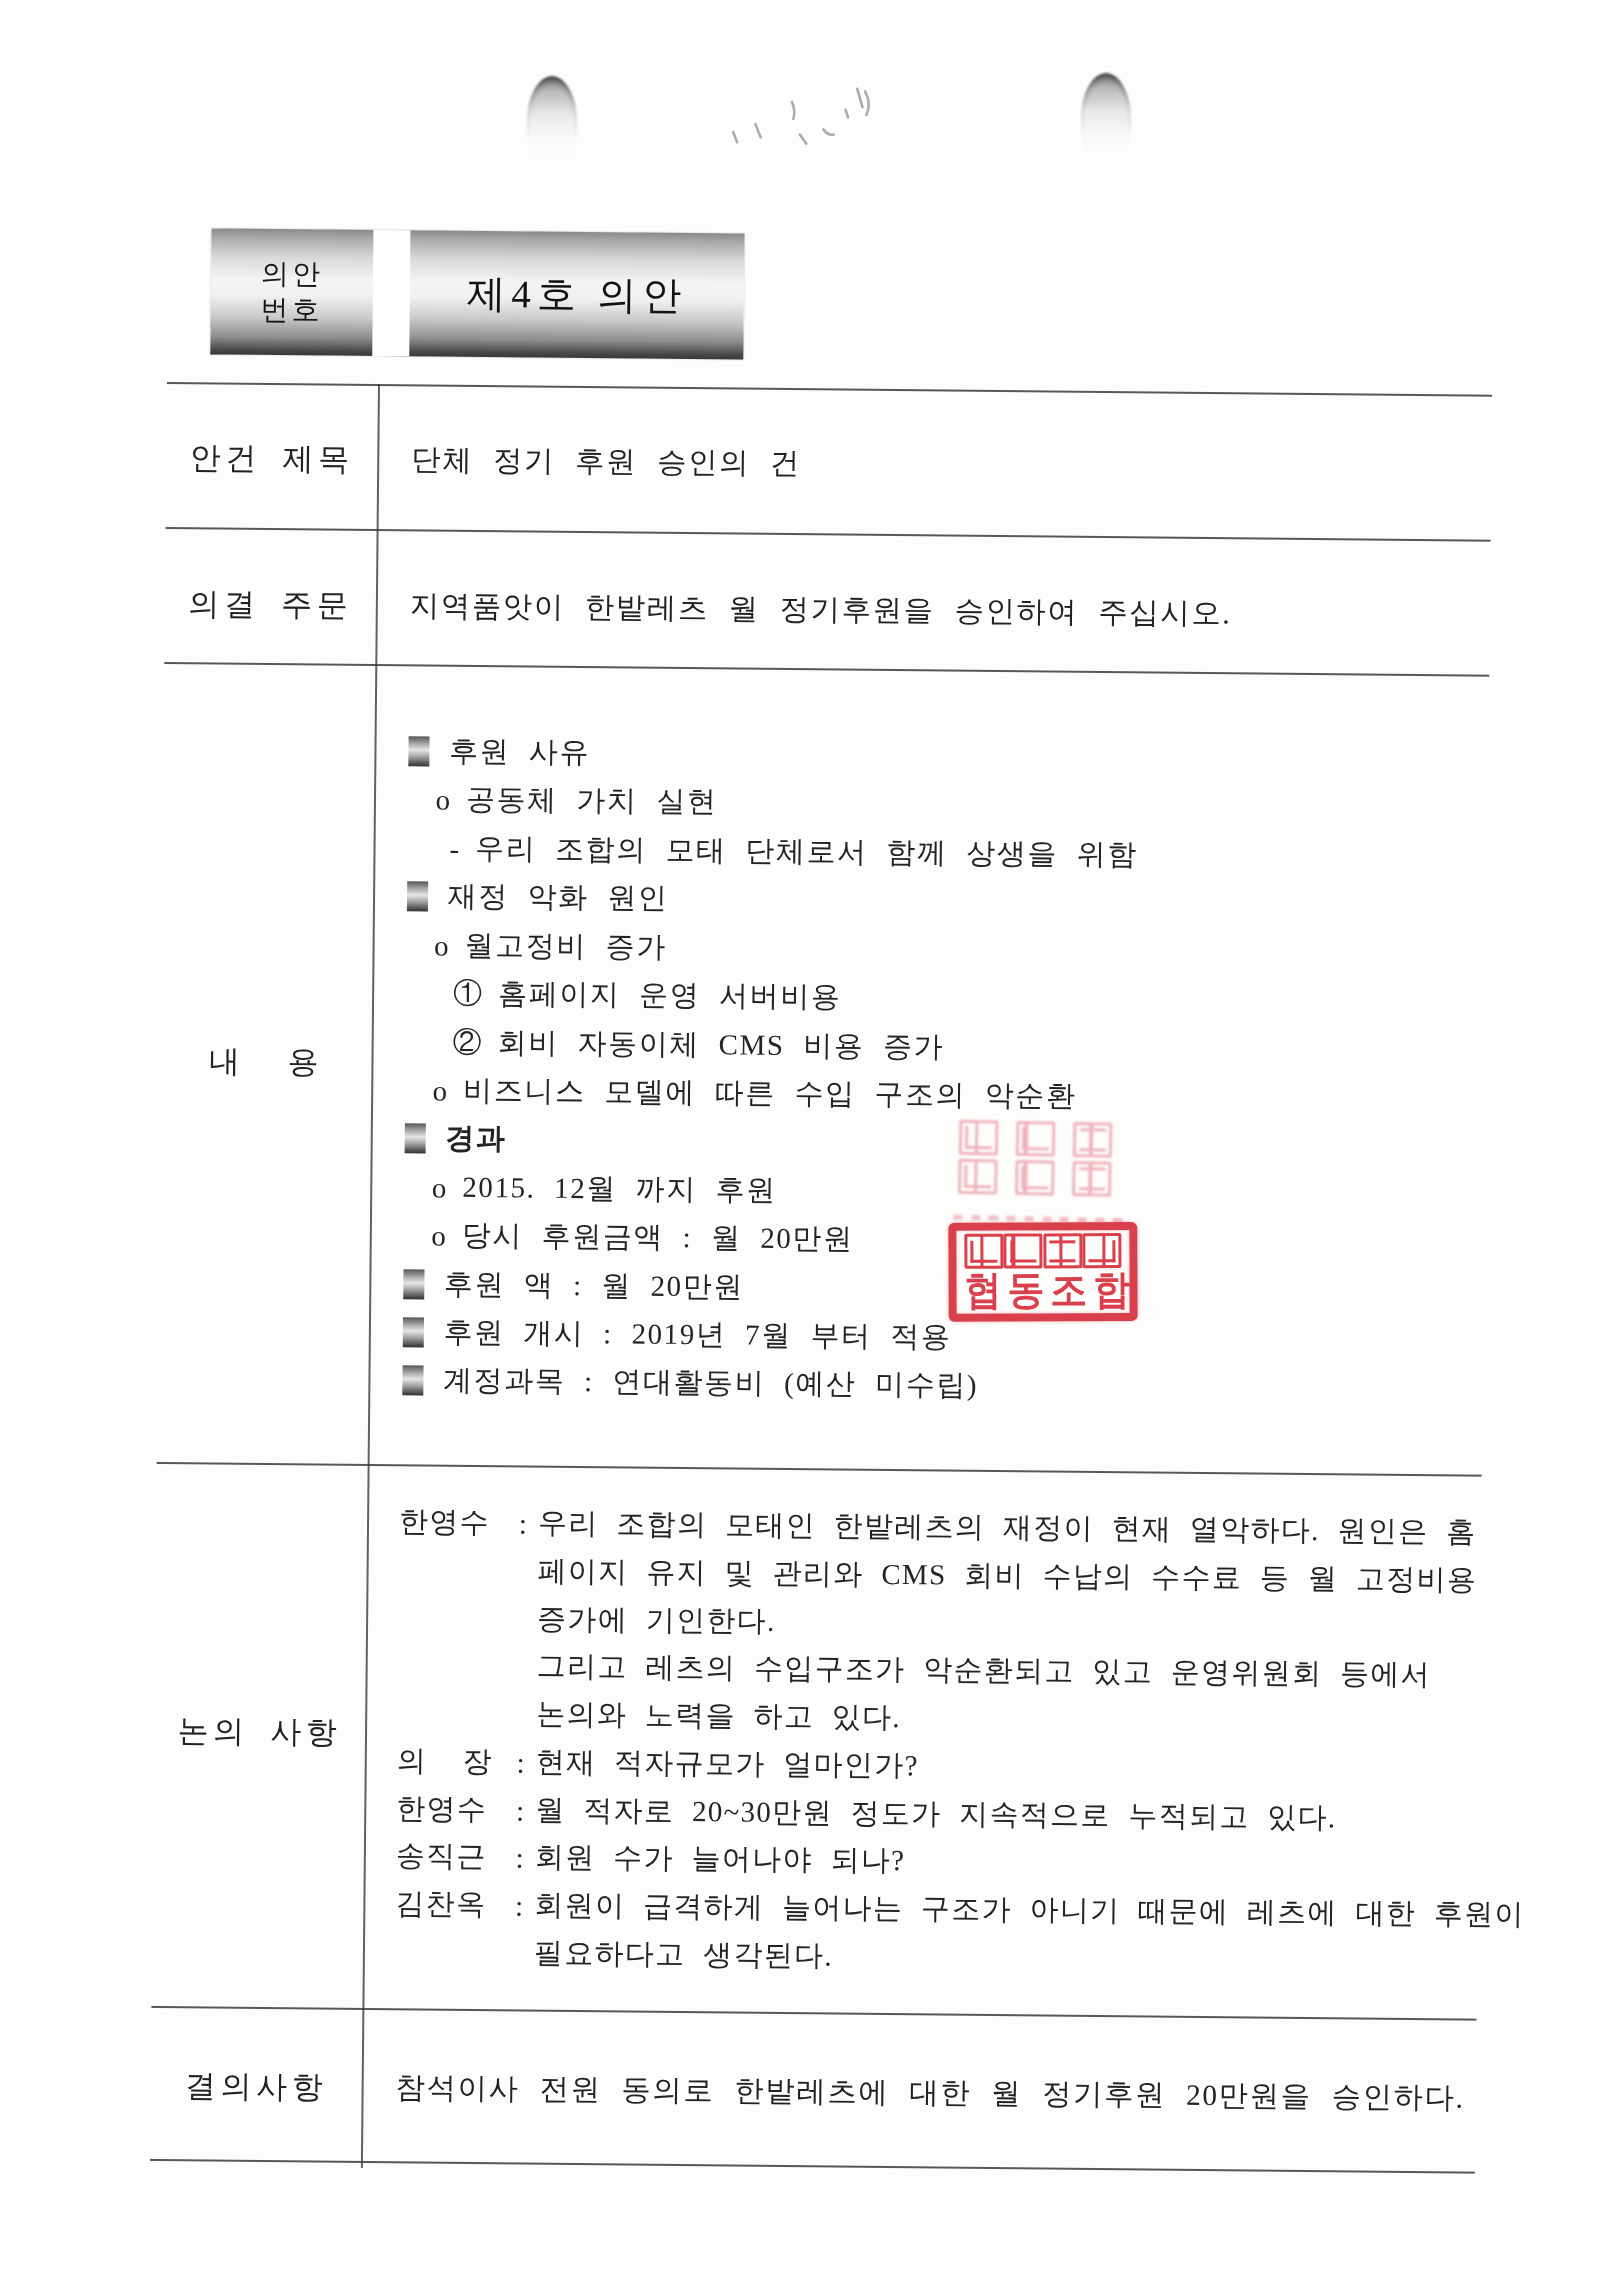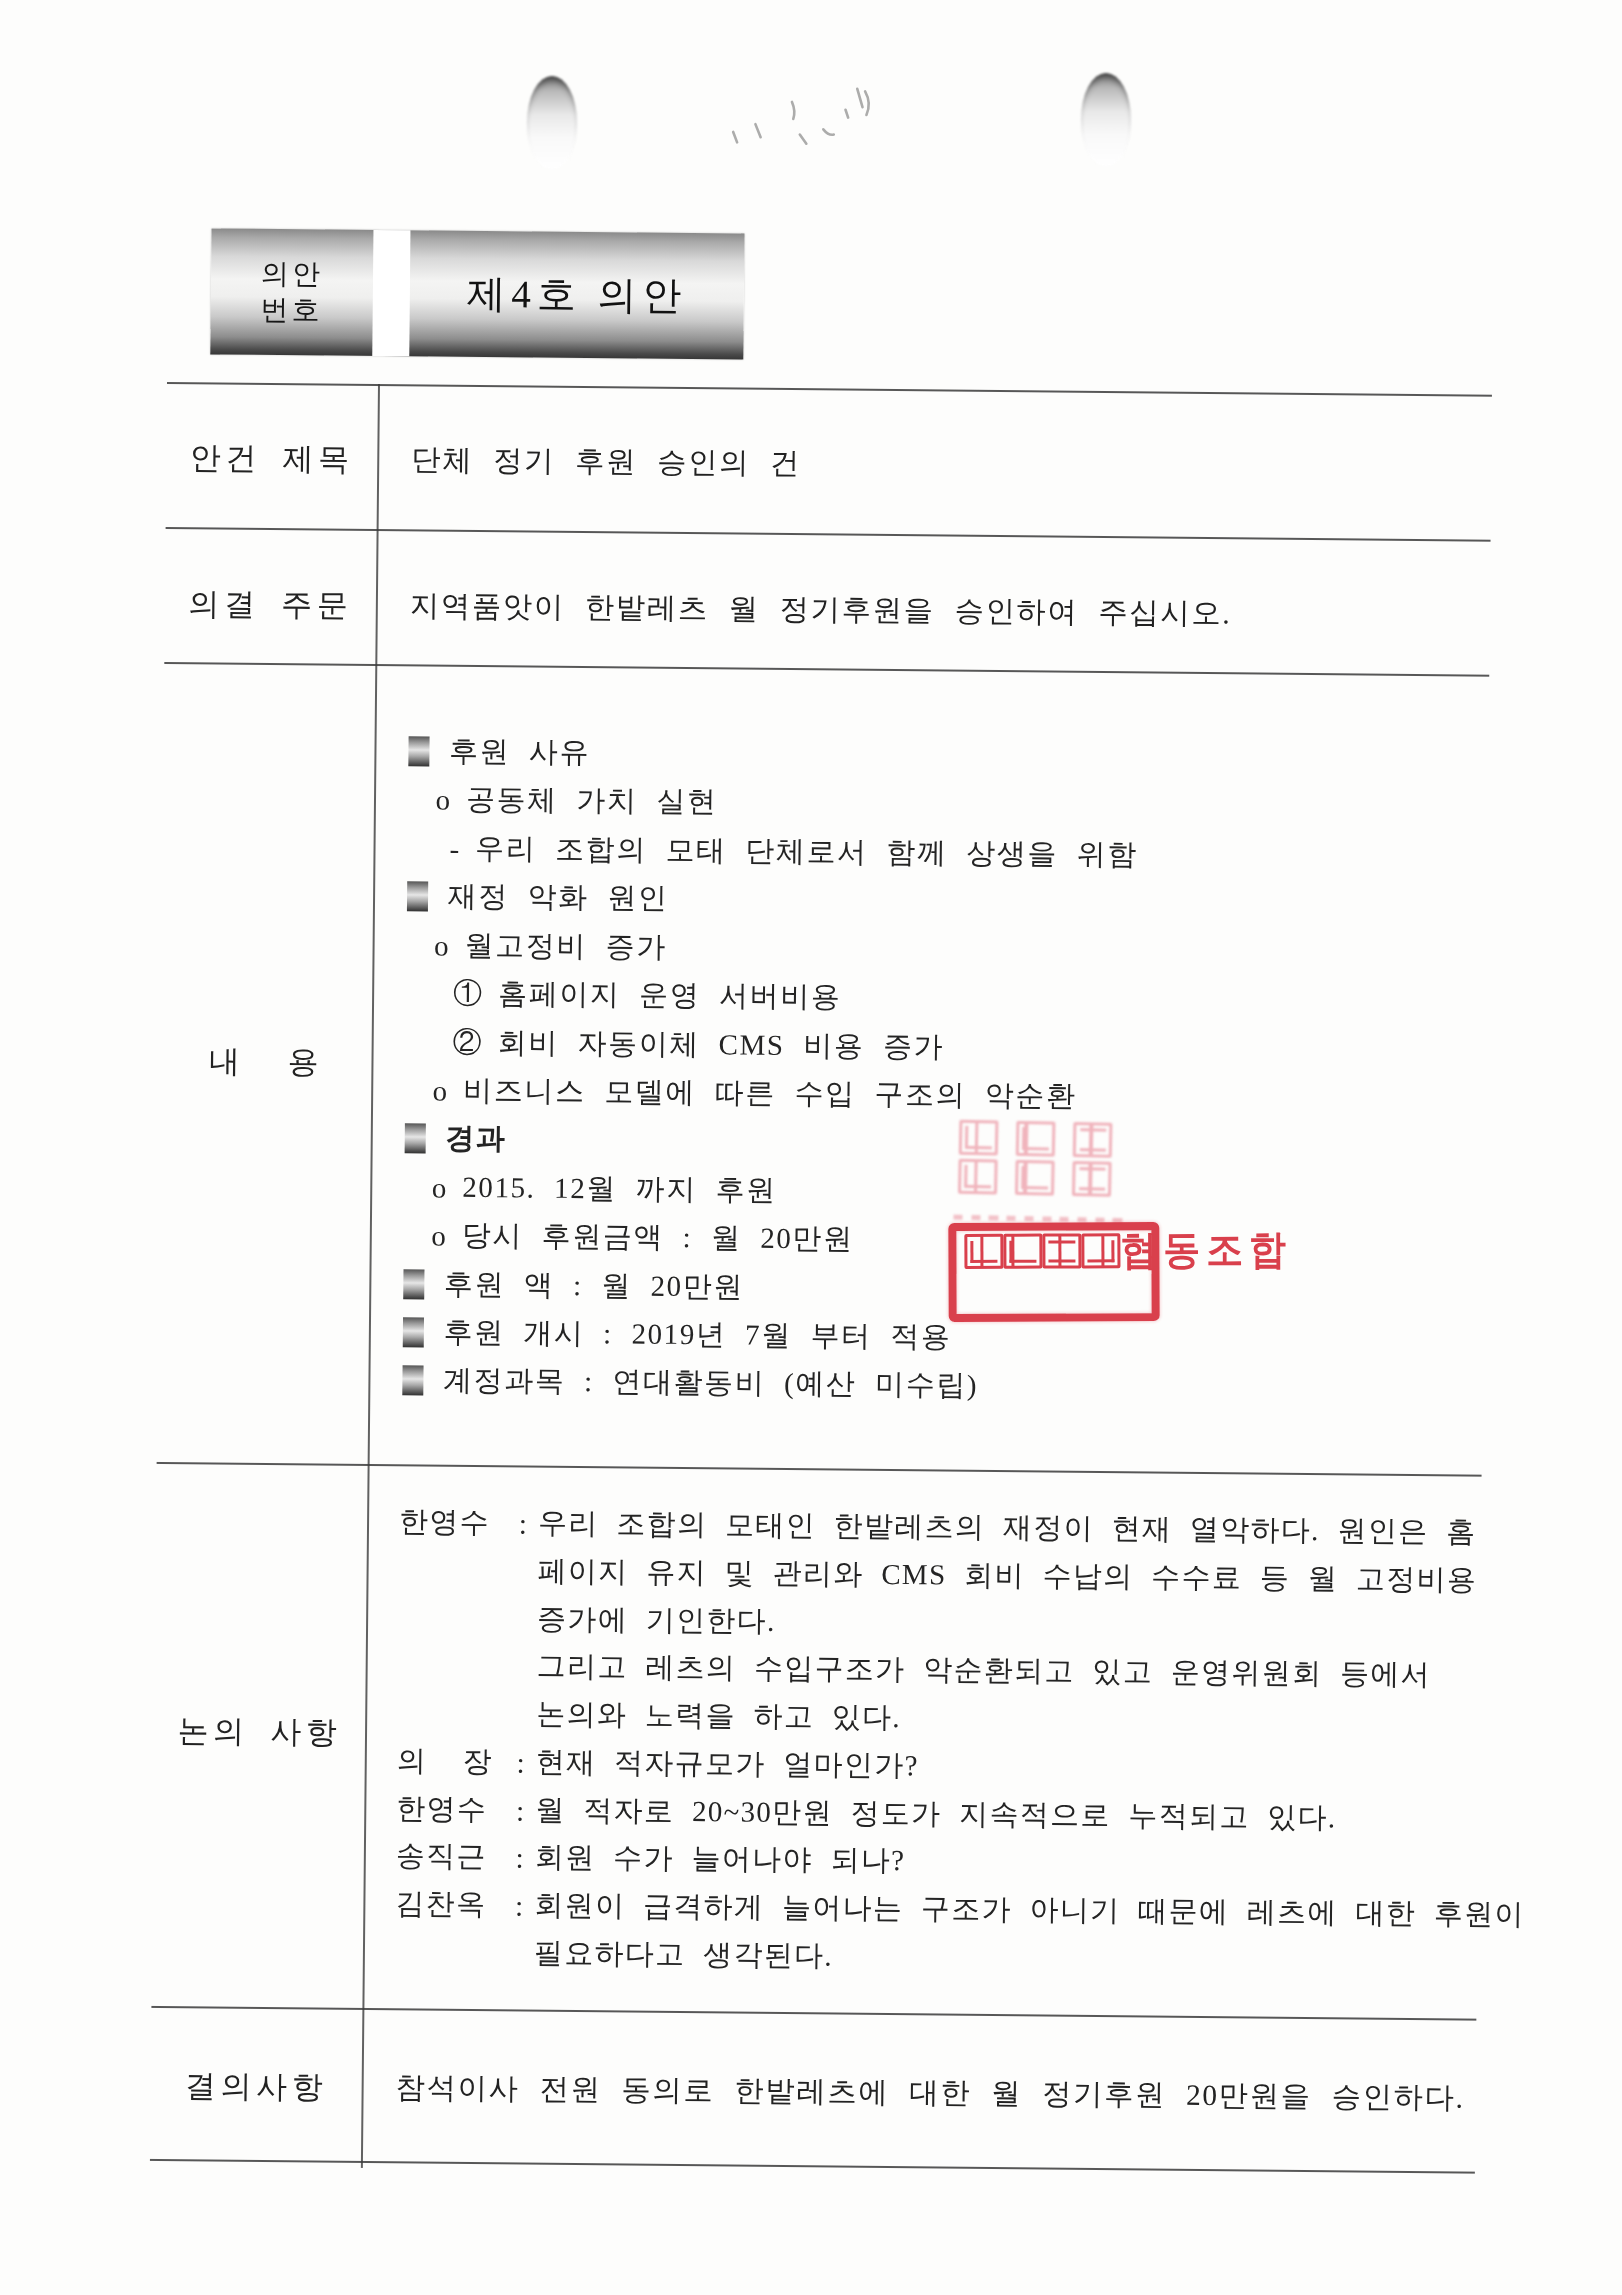--- a/index.html
+++ b/index.html
@@ -56,23 +56,23 @@
     background:linear-gradient(180deg,#565656 0%,#9a9a9a 20%,#e6e6e6 45%,#a8a8a8 66%,#303030 100%);}
   .m-txt{display:inline-block;margin-right:14.4px;}
   
   .disc-list{position:absolute;left:410px;top:1496px;width:1112px;}
   .d-line{position:absolute;height:48px;display:flex;align-items:center;white-space:pre;
     font-size:29px;letter-spacing:1.3px;word-spacing:9.2px;color:#242424;}
   .d-speaker{display:inline-block;width:110px;white-space:pre;}
   .d-colon{display:inline-block;width:29px;text-align:center;}
   
   .seal{
-    position:absolute;left:957px;top:1214px;width:211px;height:99px;box-sizing:border-box;
+    position:absolute;left:957px;top:1214px;width:189px;height:99px;box-sizing:border-box;
     border:8.5px solid #d6303e;border-radius:5.9px;transform:rotate(-0.8deg);
-    display:flex;flex-direction:row;justify-content:space-between;padding:3.3px 7.9px 4.6px;
+    display:flex;flex-direction:column;justify-content:space-between;padding:3.3px 7.9px 4.6px;
     color:#d6303e;opacity:.92;box-shadow:0 0 3.9px rgba(214,48,62,.35), inset 0 0 3.9px rgba(214,48,62,.35);
   }
   .seal-row-glyphs{display:flex;justify-content:space-between;}
   .seal-glyph{position:relative;width:33px;height:29px;border:3.3px solid currentColor;border-radius:2px;}
   .seal-glyph::before{content:"";position:absolute;inset:3.3px;border-left:3.3px solid currentColor;border-bottom:3.3px solid currentColor;}
   .seal-glyph::after{content:"";position:absolute;left:13px;top:-1.3px;bottom:-1.3px;width:3.3px;background:currentColor;}
   .seal-glyph:nth-child(2)::after{left:5.2px;}
   .seal-glyph:nth-child(3)::before{border-left:none;border-top:3.3px solid currentColor;}
   .seal-glyph:nth-child(4){transform:scaleX(-1);}
   .seal-text{

